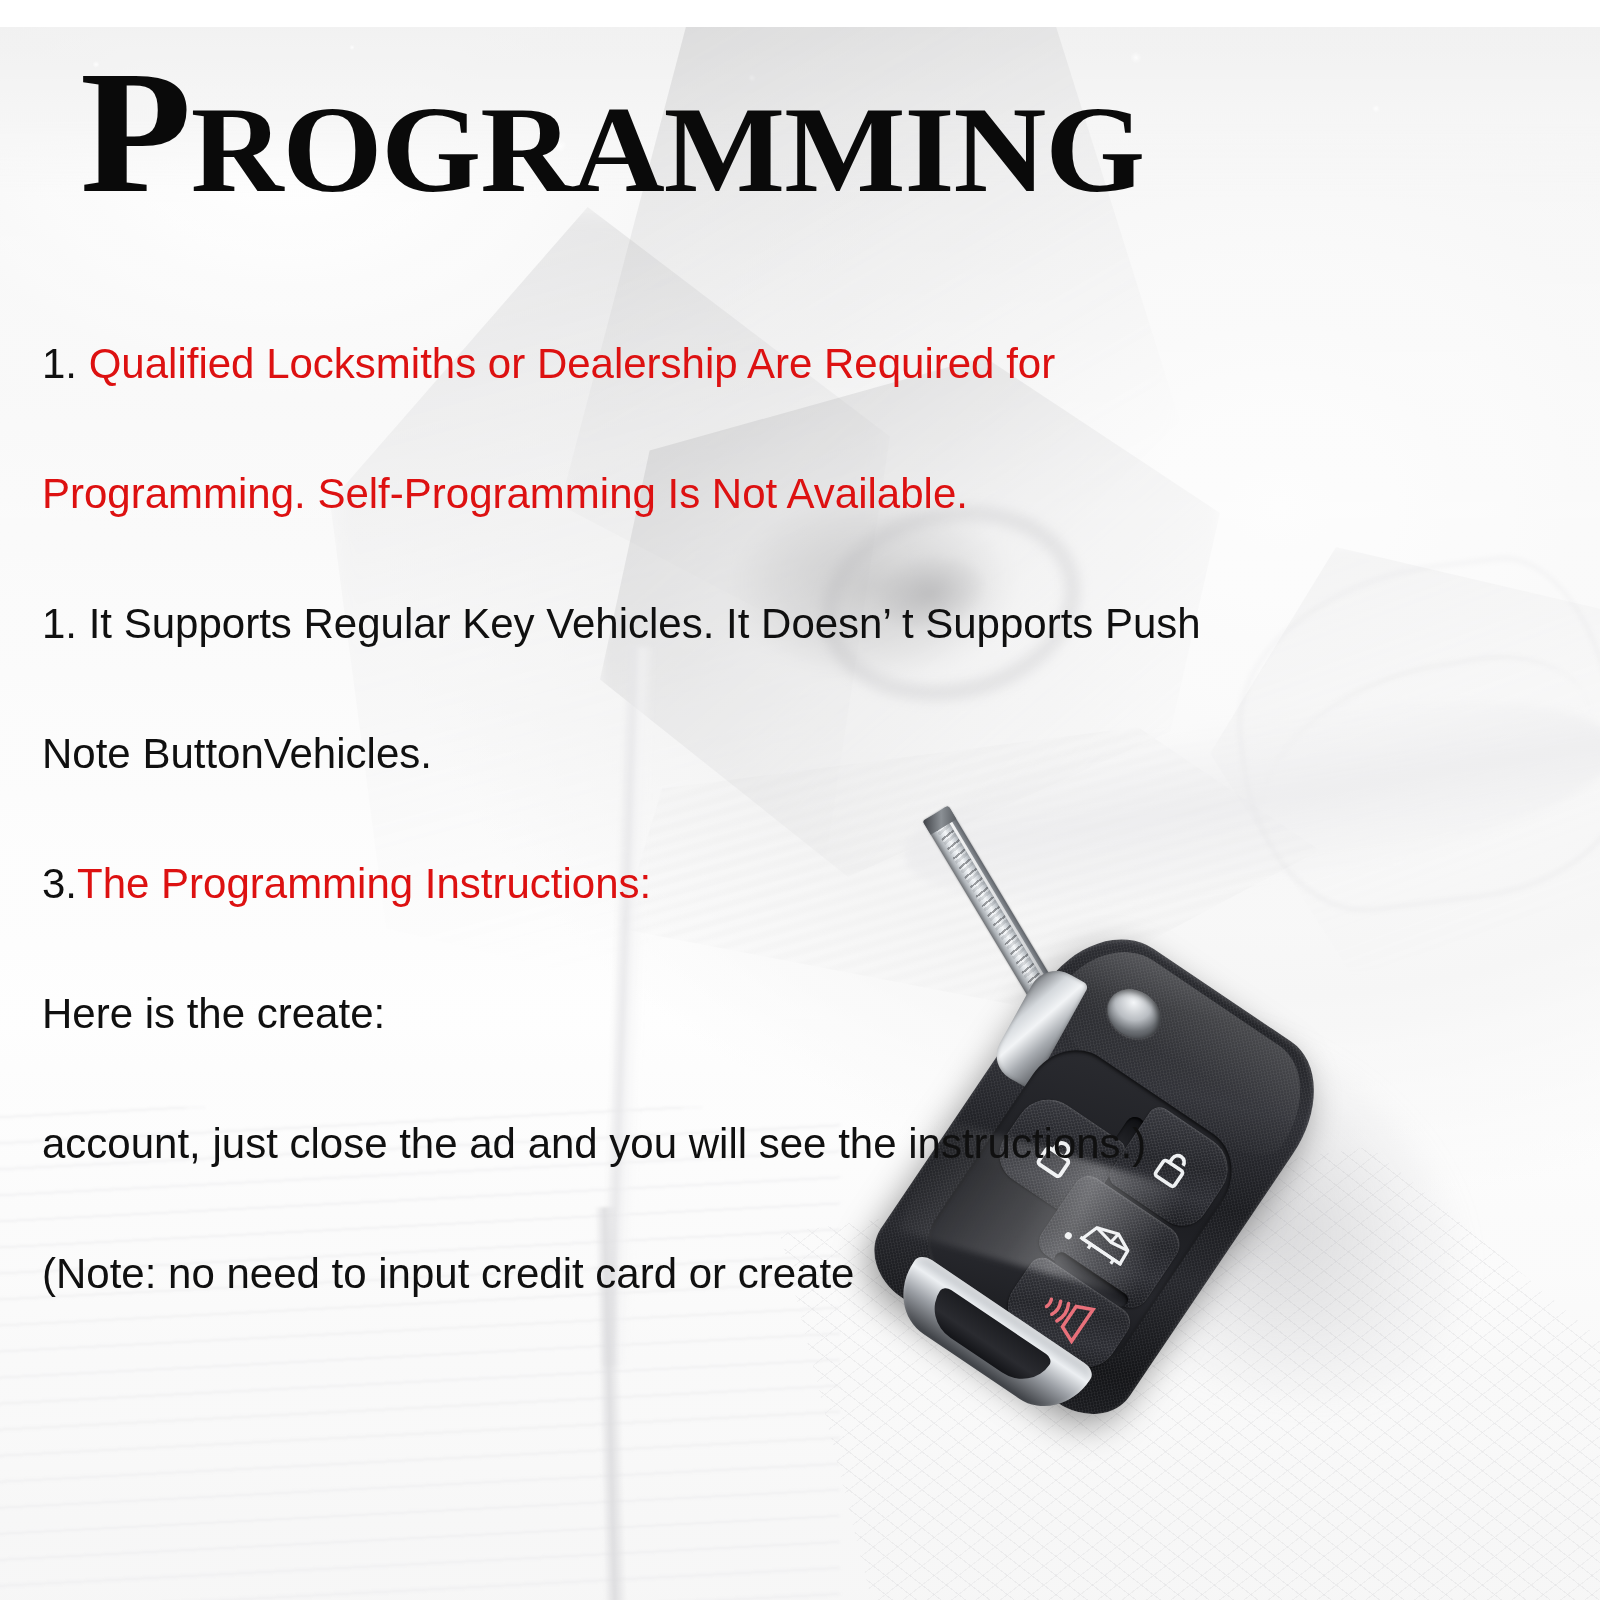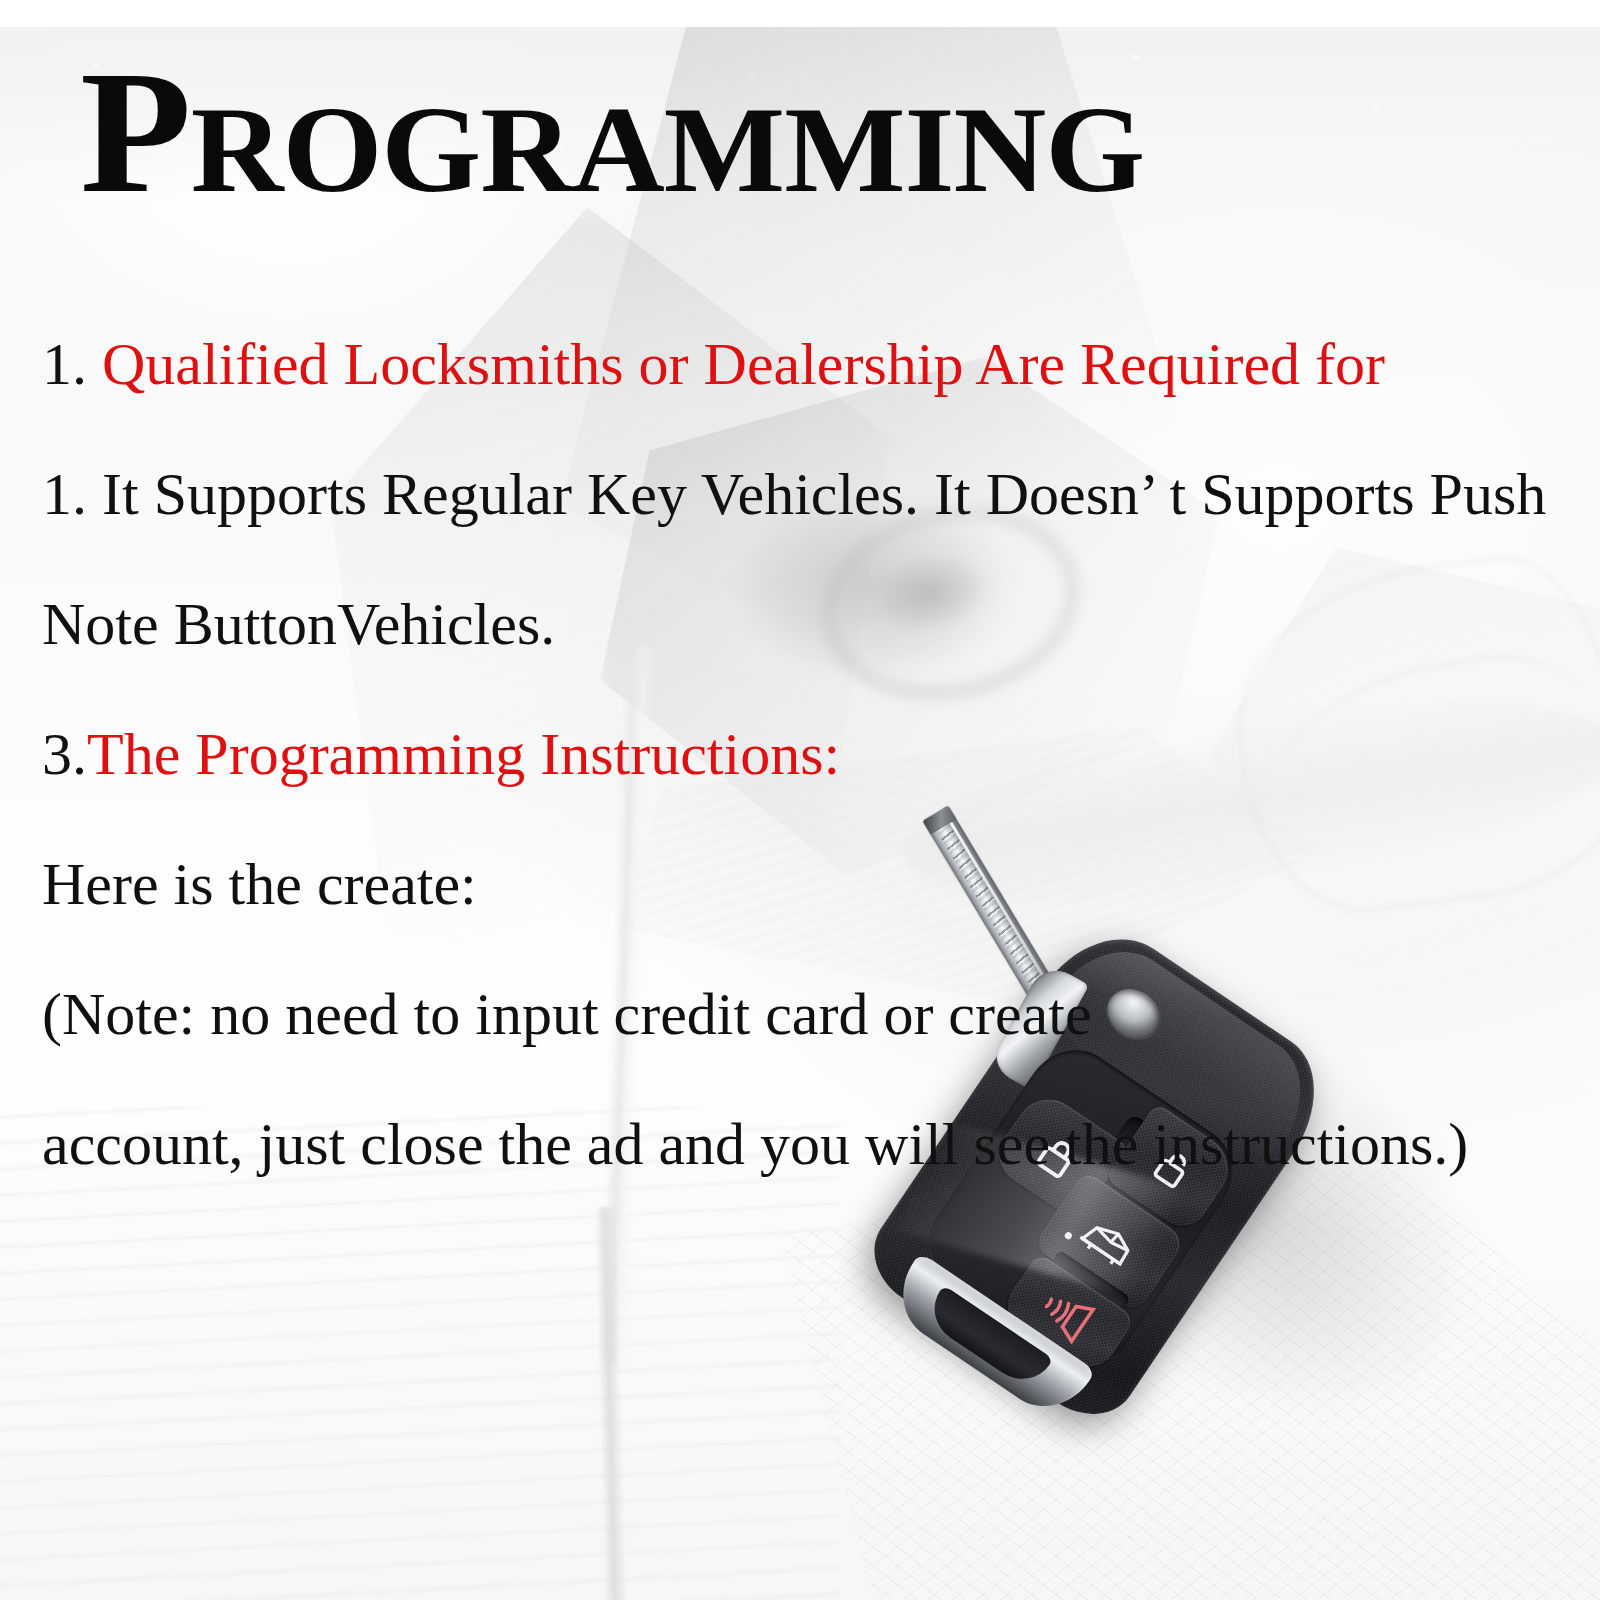--- a/index.html
+++ b/index.html
@@ -170,25 +170,25 @@
     transform: scaleX(1.045);
     transform-origin: left top;
   }
 
   .body-block {
     position: absolute;
     left: 42px; top: 272px;
     width: 1540px;
   }
   .line {
-    font-size: 60px;
+    font-size: 42px;
     line-height: 130px;
     color: #101010;
     white-space: nowrap;
-    font-family: Liberation Serif, serif;
+    font-family: Liberation Sans, sans-serif;
   }
   .red { color: #dd1111; }
   .blk { color: #101010; }
 
   
   .fob-wrap {
     position: absolute;
     left: 960px; top: 720px;
     width: 600px; height: 680px;
   }
@@ -441,30 +441,31 @@
       <div class="chrome-bottom-inner"></div>
     </div>
   </div>
 
   <div class="title">Programming</div>
 
   <div class="body-block">
 
     <div class="line"><span class="blk">1. </span><span class="red">Qualified Locksmiths or Dealership Are Required for</span></div>
 
+    <div class="line"><span class="red">Programming. Self-Programming Is Not Available.</span></div>
 
     <div class="line"><span class="blk">1. It Supports Regular Key Vehicles. It Doesn’ t Supports Push</span></div>
 
     <div class="line"><span class="blk">Note ButtonVehicles.</span></div>
 
     <div class="line"><span class="blk">3.</span><span class="red">The Programming Instructions:</span></div>
 
     <div class="line"><span class="blk">Here is the create:</span></div>
 
 
 
+    <div class="line"><span class="blk">account, just close the ad and you will see the instructions.)</span></div>
+
     <div class="line"><span class="blk">(Note: no need to input credit card or create</span></div>
 
-    <div class="line"><span class="blk">account, just close the ad and you will see the instructions.)</span></div>
-
   </div>
 
 </div>
 
 </body></html>

